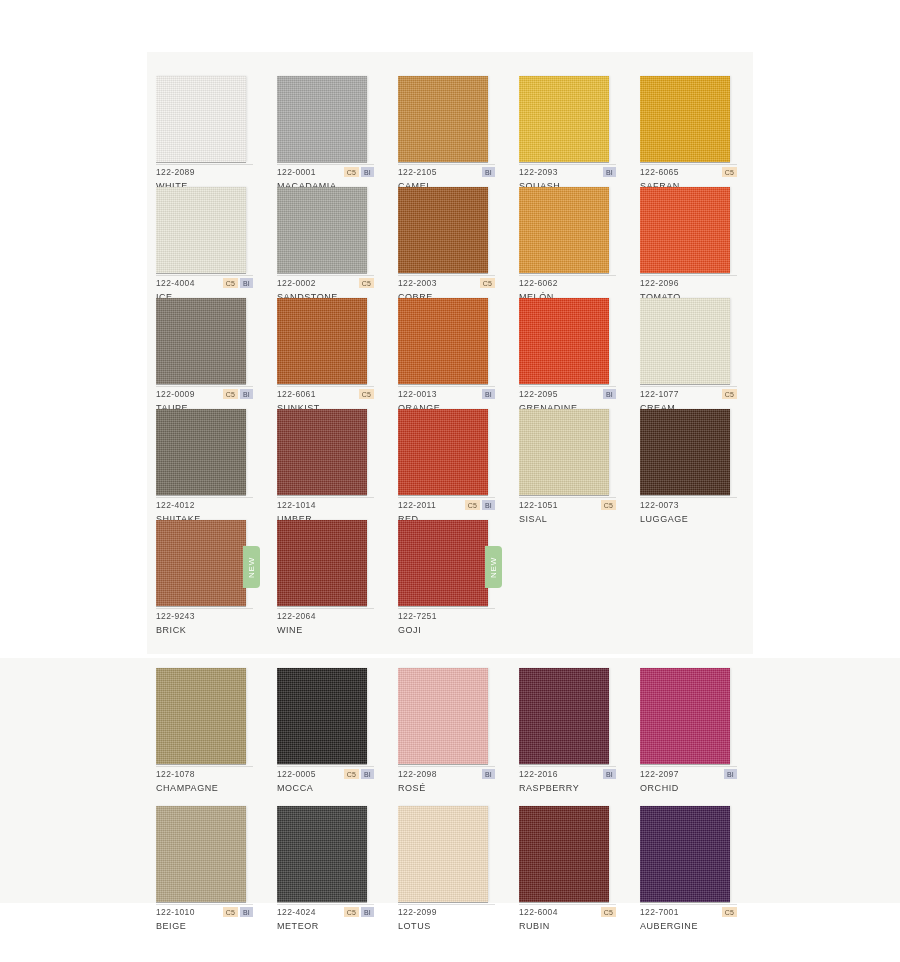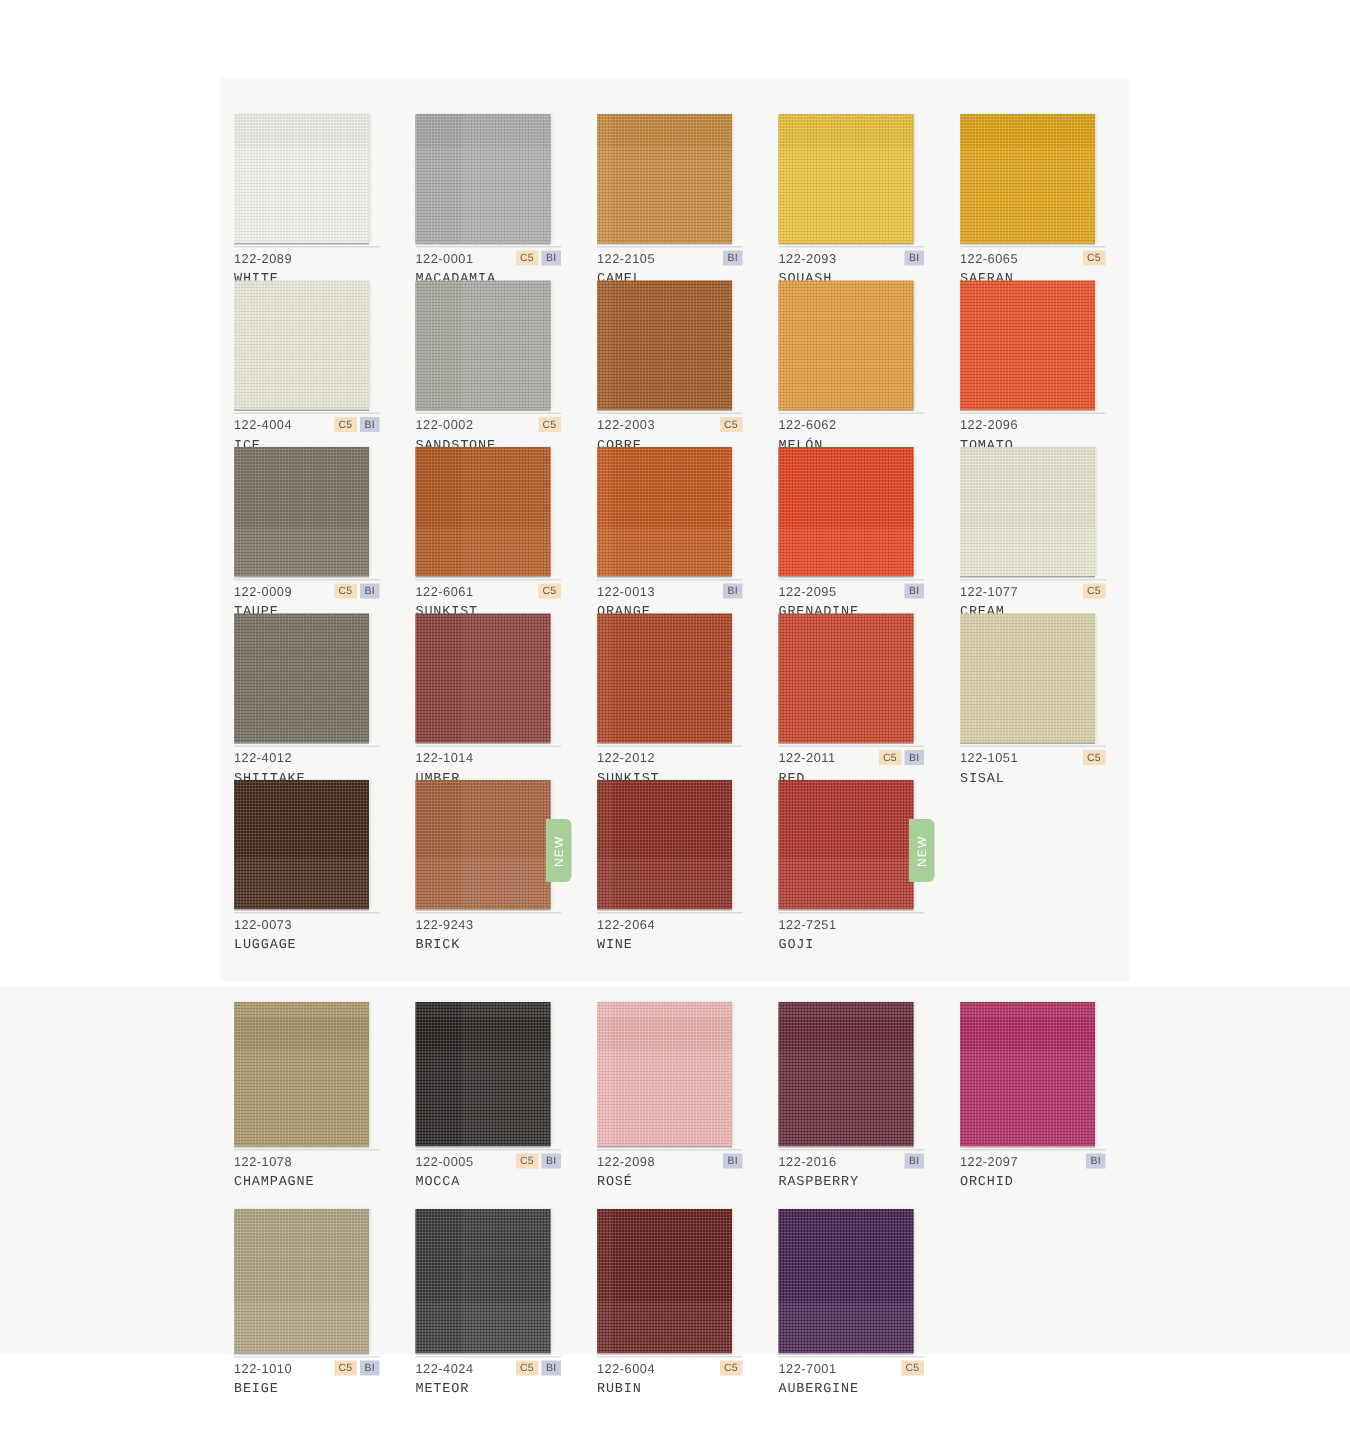--- a/index.html
+++ b/index.html
@@ -140,21 +140,20 @@
   }
   .badge-cs { background: #f5dfc0; color: #6b5a3e; }
   .badge-bi { background: #c9ccdd; color: #4a4e63; }
 
   .name {
     font-size: 9px;
     color: #3d3d3d;
     letter-spacing: 0.55px;
     margin-top: 3px;
     white-space: nowrap;
-    font-family: Liberation Mono, monospace;
   }
 
   
   .rule {
     position: absolute;
     left: 0;
     top: -2px;
     width: 97px;
     height: 1px;
     background: rgba(0,0,0,0.12);
@@ -407,32 +406,20 @@
         <div class="meta">
           <div class="rule"></div>
           <div class="code-row">
             <div class="code">122-1014</div>
           </div>
           <div class="name">UMBER</div>
         </div>
       </div>
       <div class="swatch-cell">
         <div class="chip-wrap">
-          <div class="chip" style="background: rgb(168, 60, 29);"></div>
-        </div>
-        <div class="meta">
-          <div class="rule"></div>
-          <div class="code-row">
-            <div class="code">122-2012</div>
-          </div>
-          <div class="name">SUNKIST</div>
-        </div>
-      </div>
-      <div class="swatch-cell">
-        <div class="chip-wrap">
           <div class="chip" style="background: rgb(194, 55, 31);"></div>
         </div>
         <div class="meta">
           <div class="rule"></div>
           <div class="code-row">
             <div class="code">122-2011</div>
             <div class="badges">
               <span class="badge badge-cs">C5</span>
               <span class="badge badge-bi">BI</span>
             </div>
@@ -611,20 +598,32 @@
             <div class="badges">
               <span class="badge badge-cs">C5</span>
               <span class="badge badge-bi">BI</span>
             </div>
           </div>
           <div class="name">METEOR</div>
         </div>
       </div>
       <div class="swatch-cell">
         <div class="chip-wrap chip-bottom">
+          <div class="chip" style="background: rgb(240, 220, 192);"></div>
+        </div>
+        <div class="meta">
+          <div class="rule"></div>
+          <div class="code-row">
+            <div class="code">122-2099</div>
+          </div>
+          <div class="name">LOTUS</div>
+        </div>
+      </div>
+      <div class="swatch-cell">
+        <div class="chip-wrap chip-bottom">
           <div class="chip" style="background: rgb(103, 35, 31);"></div>
         </div>
         <div class="meta">
           <div class="rule"></div>
           <div class="code-row">
             <div class="code">122-6004</div>
             <div class="badges">
               <span class="badge badge-cs">C5</span>
             </div>
           </div>

